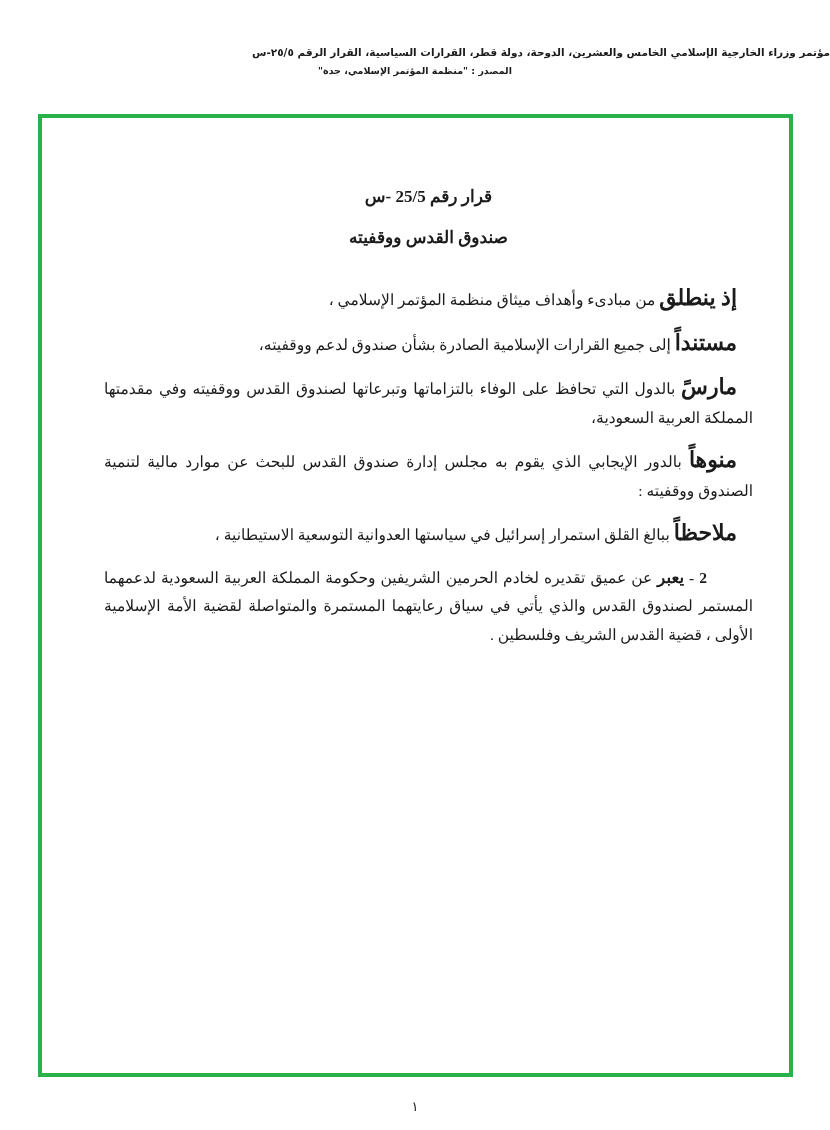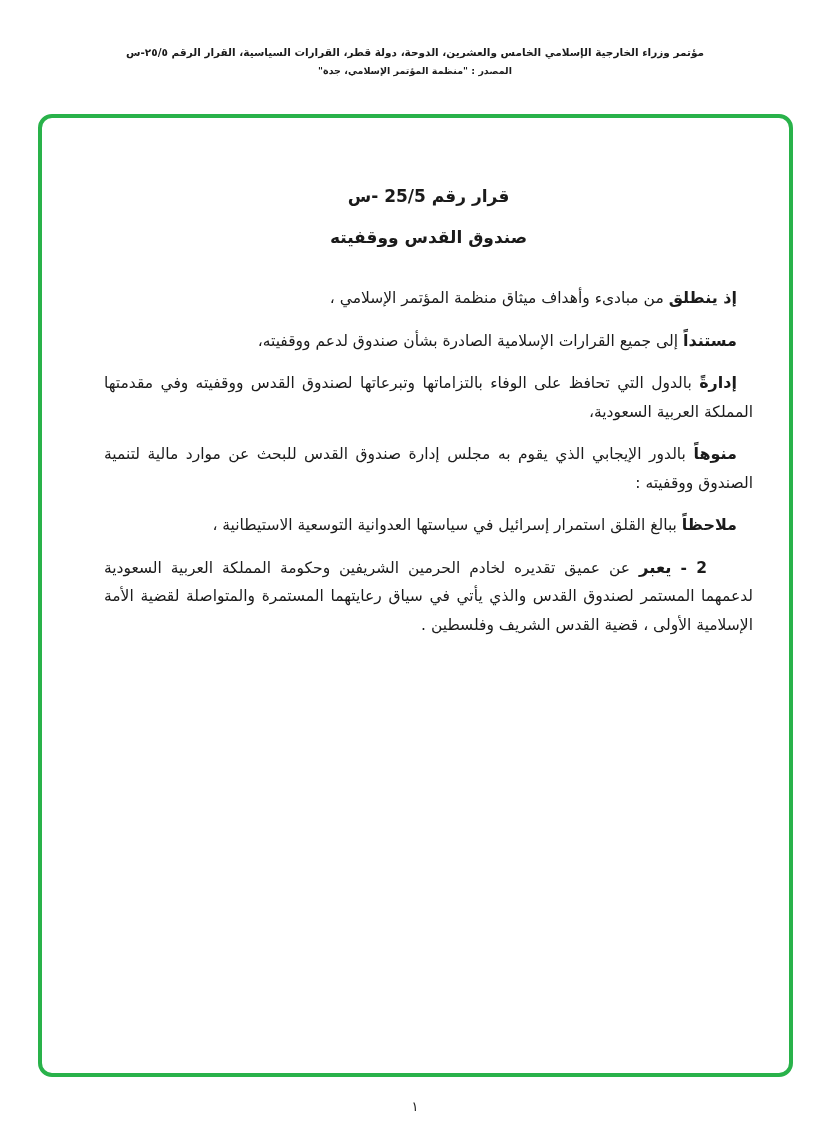--- a/index.html
+++ b/index.html
@@ -6,31 +6,32 @@
   html, body { width: 830px; height: 1130px; background: #ffffff; }
   body {
     position: relative;
     font-family: "DejaVu Sans", sans-serif;
     color: #1b1b1b;
     overflow: hidden;
   }
 
   
   .top-header { text-align: center; padding-top: 46px; }
-  .top-header .h1 { font-size: 10.5px; font-weight: bold; letter-spacing: 0.2px; }
+  .top-header .h1 { font-size: 10.5px; font-weight: bold; letter-spacing: 0.2px; text-align: right; }
   .top-header .h2 { font-size: 9.5px; font-weight: bold; margin-top: 7px; }
 
   
   .green-box {
     position: absolute;
     left: 38px; top: 114px;
     width: 755px; height: 963px;
     border: 4px solid var(--border-green, #29b24a);
-    border-radius: 14px;
+    border-radius: 0;
     background: #ffffff;
+    font-family: Liberation Serif, serif;
   }
   .content {
     direction: rtl;
     padding: 58px 36px 0 62px;
   }
 
   .title-block {
     text-align: center;
     font-weight: bold;
     font-size: 17px;
@@ -38,21 +39,21 @@
     margin-bottom: 26px;
   }
 
   .content p {
     font-size: 15.5px;
     line-height: 28.5px;
     text-align: justify;
   }
   .intro  { text-indent: 26px; margin-bottom: 15px; }
   .clause { text-indent: 16px; margin-bottom: 14px; }
-  .clause b { font-weight: bold; font-size: 16px; }
+  .clause b { font-weight: bold; font-size: 22px; }
   .item   { text-indent: 46px; margin-bottom: 14px; }
   .item .num  { font-weight: bold; }
   .item .lead { font-weight: bold; font-size: 16.5px; }
 
   .page-number {
     position: absolute;
     left: 0; right: 0; bottom: 16px;
     text-align: center;
     font-size: 13px;
   }
@@ -78,21 +79,21 @@
 
       <p class="clause">
         <b>إذ ينطلق</b>
         <span>من مبادىء وأهداف ميثاق منظمة المؤتمر الإسلامي ،</span>
       </p>
       <p class="clause">
         <b>مستنداً</b>
         <span>إلى جميع القرارات الإسلامية الصادرة بشأن صندوق لدعم ووقفيته،</span>
       </p>
       <p class="clause">
-        <b>إدارةً</b>
+        <b>مارسً</b>
         <span>بالدول التي تحافظ على الوفاء بالتزاماتها وتبرعاتها لصندوق القدس ووقفيته وفي مقدمتها المملكة العربية السعودية،</span>
       </p>
       <p class="clause">
         <b>منوهاً</b>
         <span>بالدور الإيجابي الذي يقوم به مجلس إدارة صندوق القدس للبحث عن موارد مالية لتنمية الصندوق ووقفيته :</span>
       </p>
       <p class="clause">
         <b>ملاحظاً</b>
         <span>ببالغ القلق استمرار إسرائيل في سياستها العدوانية التوسعية الاستيطانية ،</span>
       </p>

